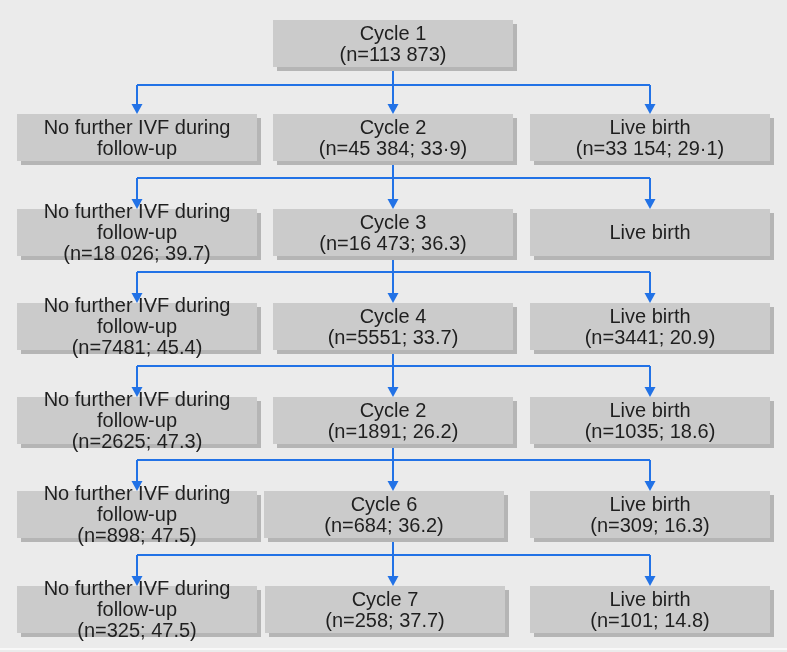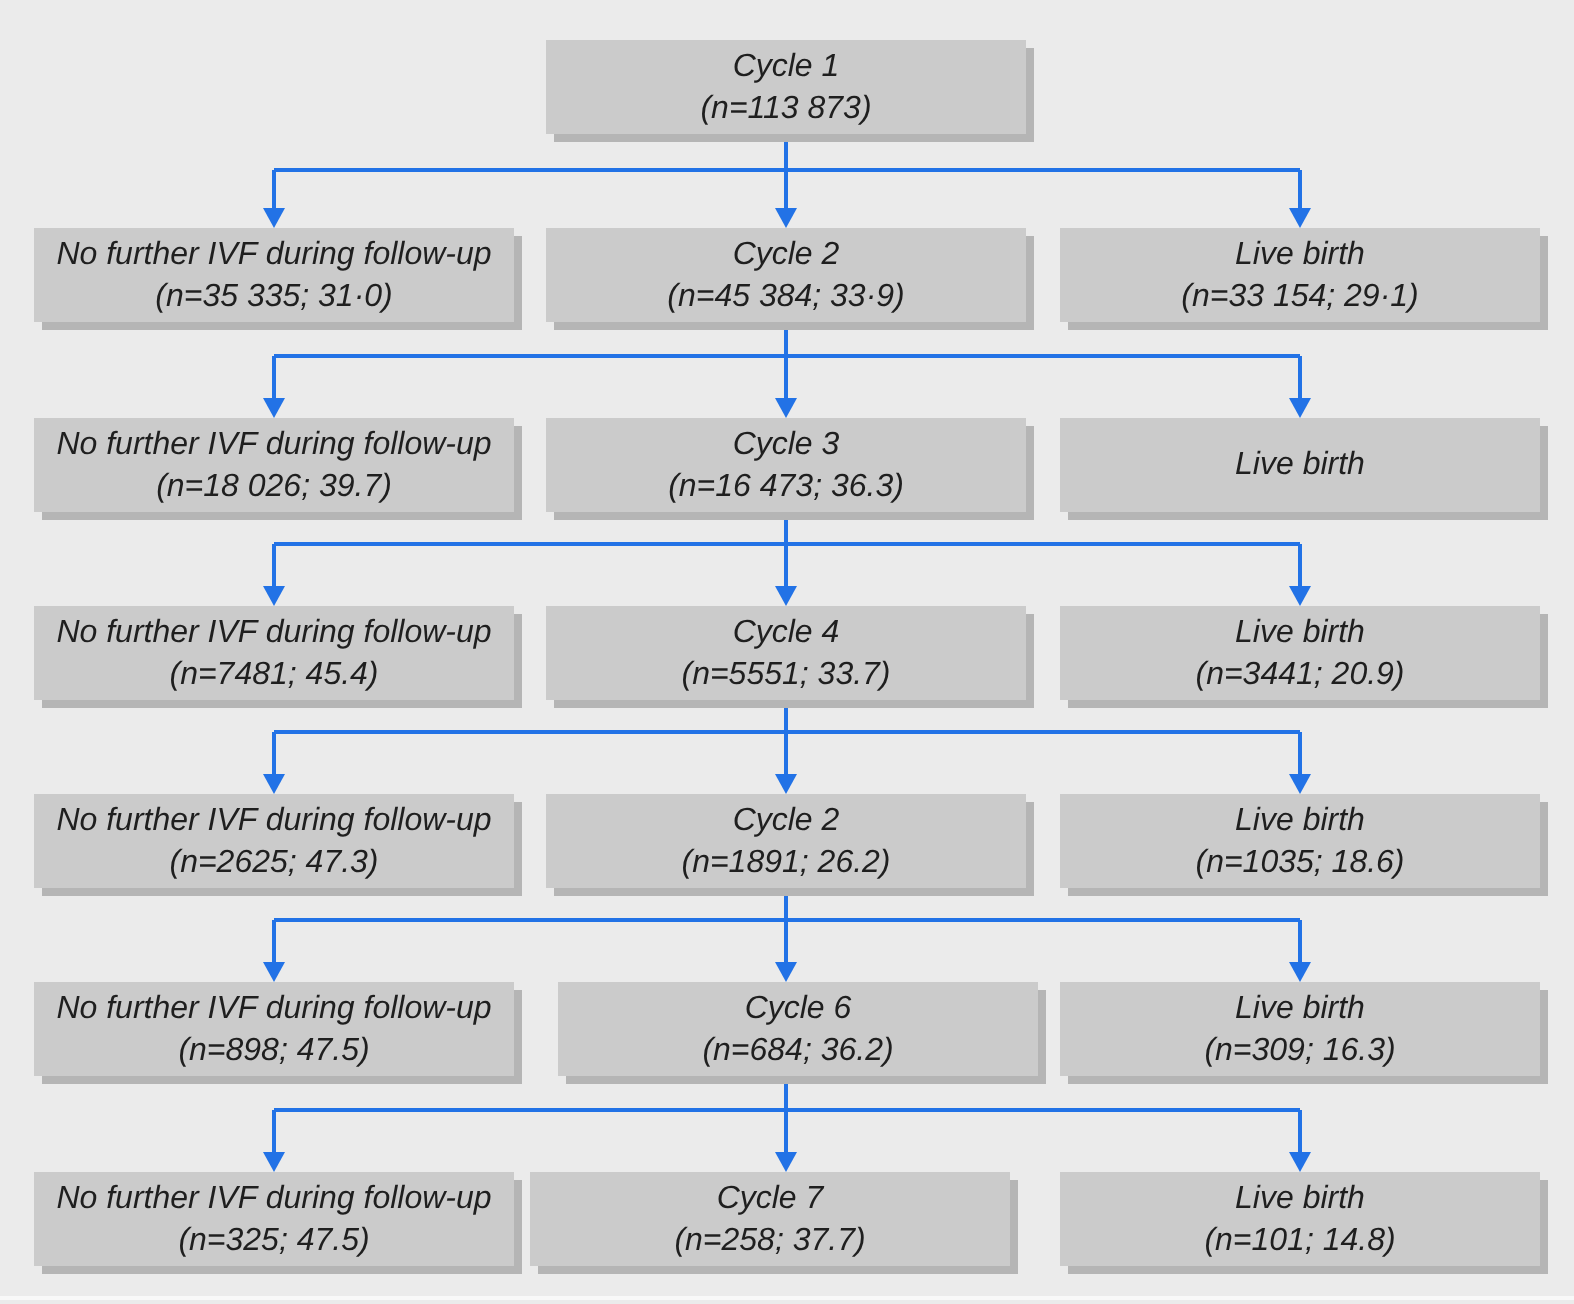--- a/index.html
+++ b/index.html
@@ -22,23 +22,22 @@
   .connectors polygon{fill:var(--connector-blue);stroke:none;}
   .box{
     position:absolute;
     width:240px;height:47px;
     background:var(--box-fill);
     box-shadow:4px 4px 0 var(--box-shadow);
     display:flex;flex-direction:column;
     align-items:center;justify-content:center;
     text-align:center;
     color:var(--text);
-    font-size:16px;line-height:21px;
+    font-size:20px;line-height:21px;
     box-sizing:border-box;
-    font-style:italic;
   }
   .bottom-rule{
     position:absolute;left:0;top:648px;width:787px;height:2px;
     background:#f8f8f8;
   }
 </style>
 </head>
 <body>
 
 <div class="figure">
@@ -88,21 +87,20 @@
     </g>
   </svg>
 
   <div class="box" style="left:273px;top:20px">
     <div>Cycle 1</div>
     <div>(n=113 873)</div>
   </div>
 
   <div class="box" style="left:17px;top:114px">
     <div>No further IVF during follow-up</div>
-    <div>(n=35 335; 31·0)</div>
   </div>
   <div class="box" style="left:273px;top:114px">
     <div>Cycle 2</div>
     <div>(n=45 384; 33·9)</div>
   </div>
   <div class="box" style="left:530px;top:114px">
     <div>Live birth</div>
     <div>(n=33 154; 29·1)</div>
   </div>
 
@@ -141,21 +139,21 @@
   </div>
   <div class="box" style="left:530px;top:397px">
     <div>Live birth</div>
     <div>(n=1035; 18.6)</div>
   </div>
 
   <div class="box" style="left:17px;top:491px">
     <div>No further IVF during follow-up</div>
     <div>(n=898; 47.5)</div>
   </div>
-  <div class="box" style="left:279px;top:491px">
+  <div class="box" style="left:264px;top:491px">
     <div>Cycle 6</div>
     <div>(n=684; 36.2)</div>
   </div>
   <div class="box" style="left:530px;top:491px">
     <div>Live birth</div>
     <div>(n=309; 16.3)</div>
   </div>
 
   <div class="box" style="left:17px;top:586px">
     <div>No further IVF during follow-up</div>

